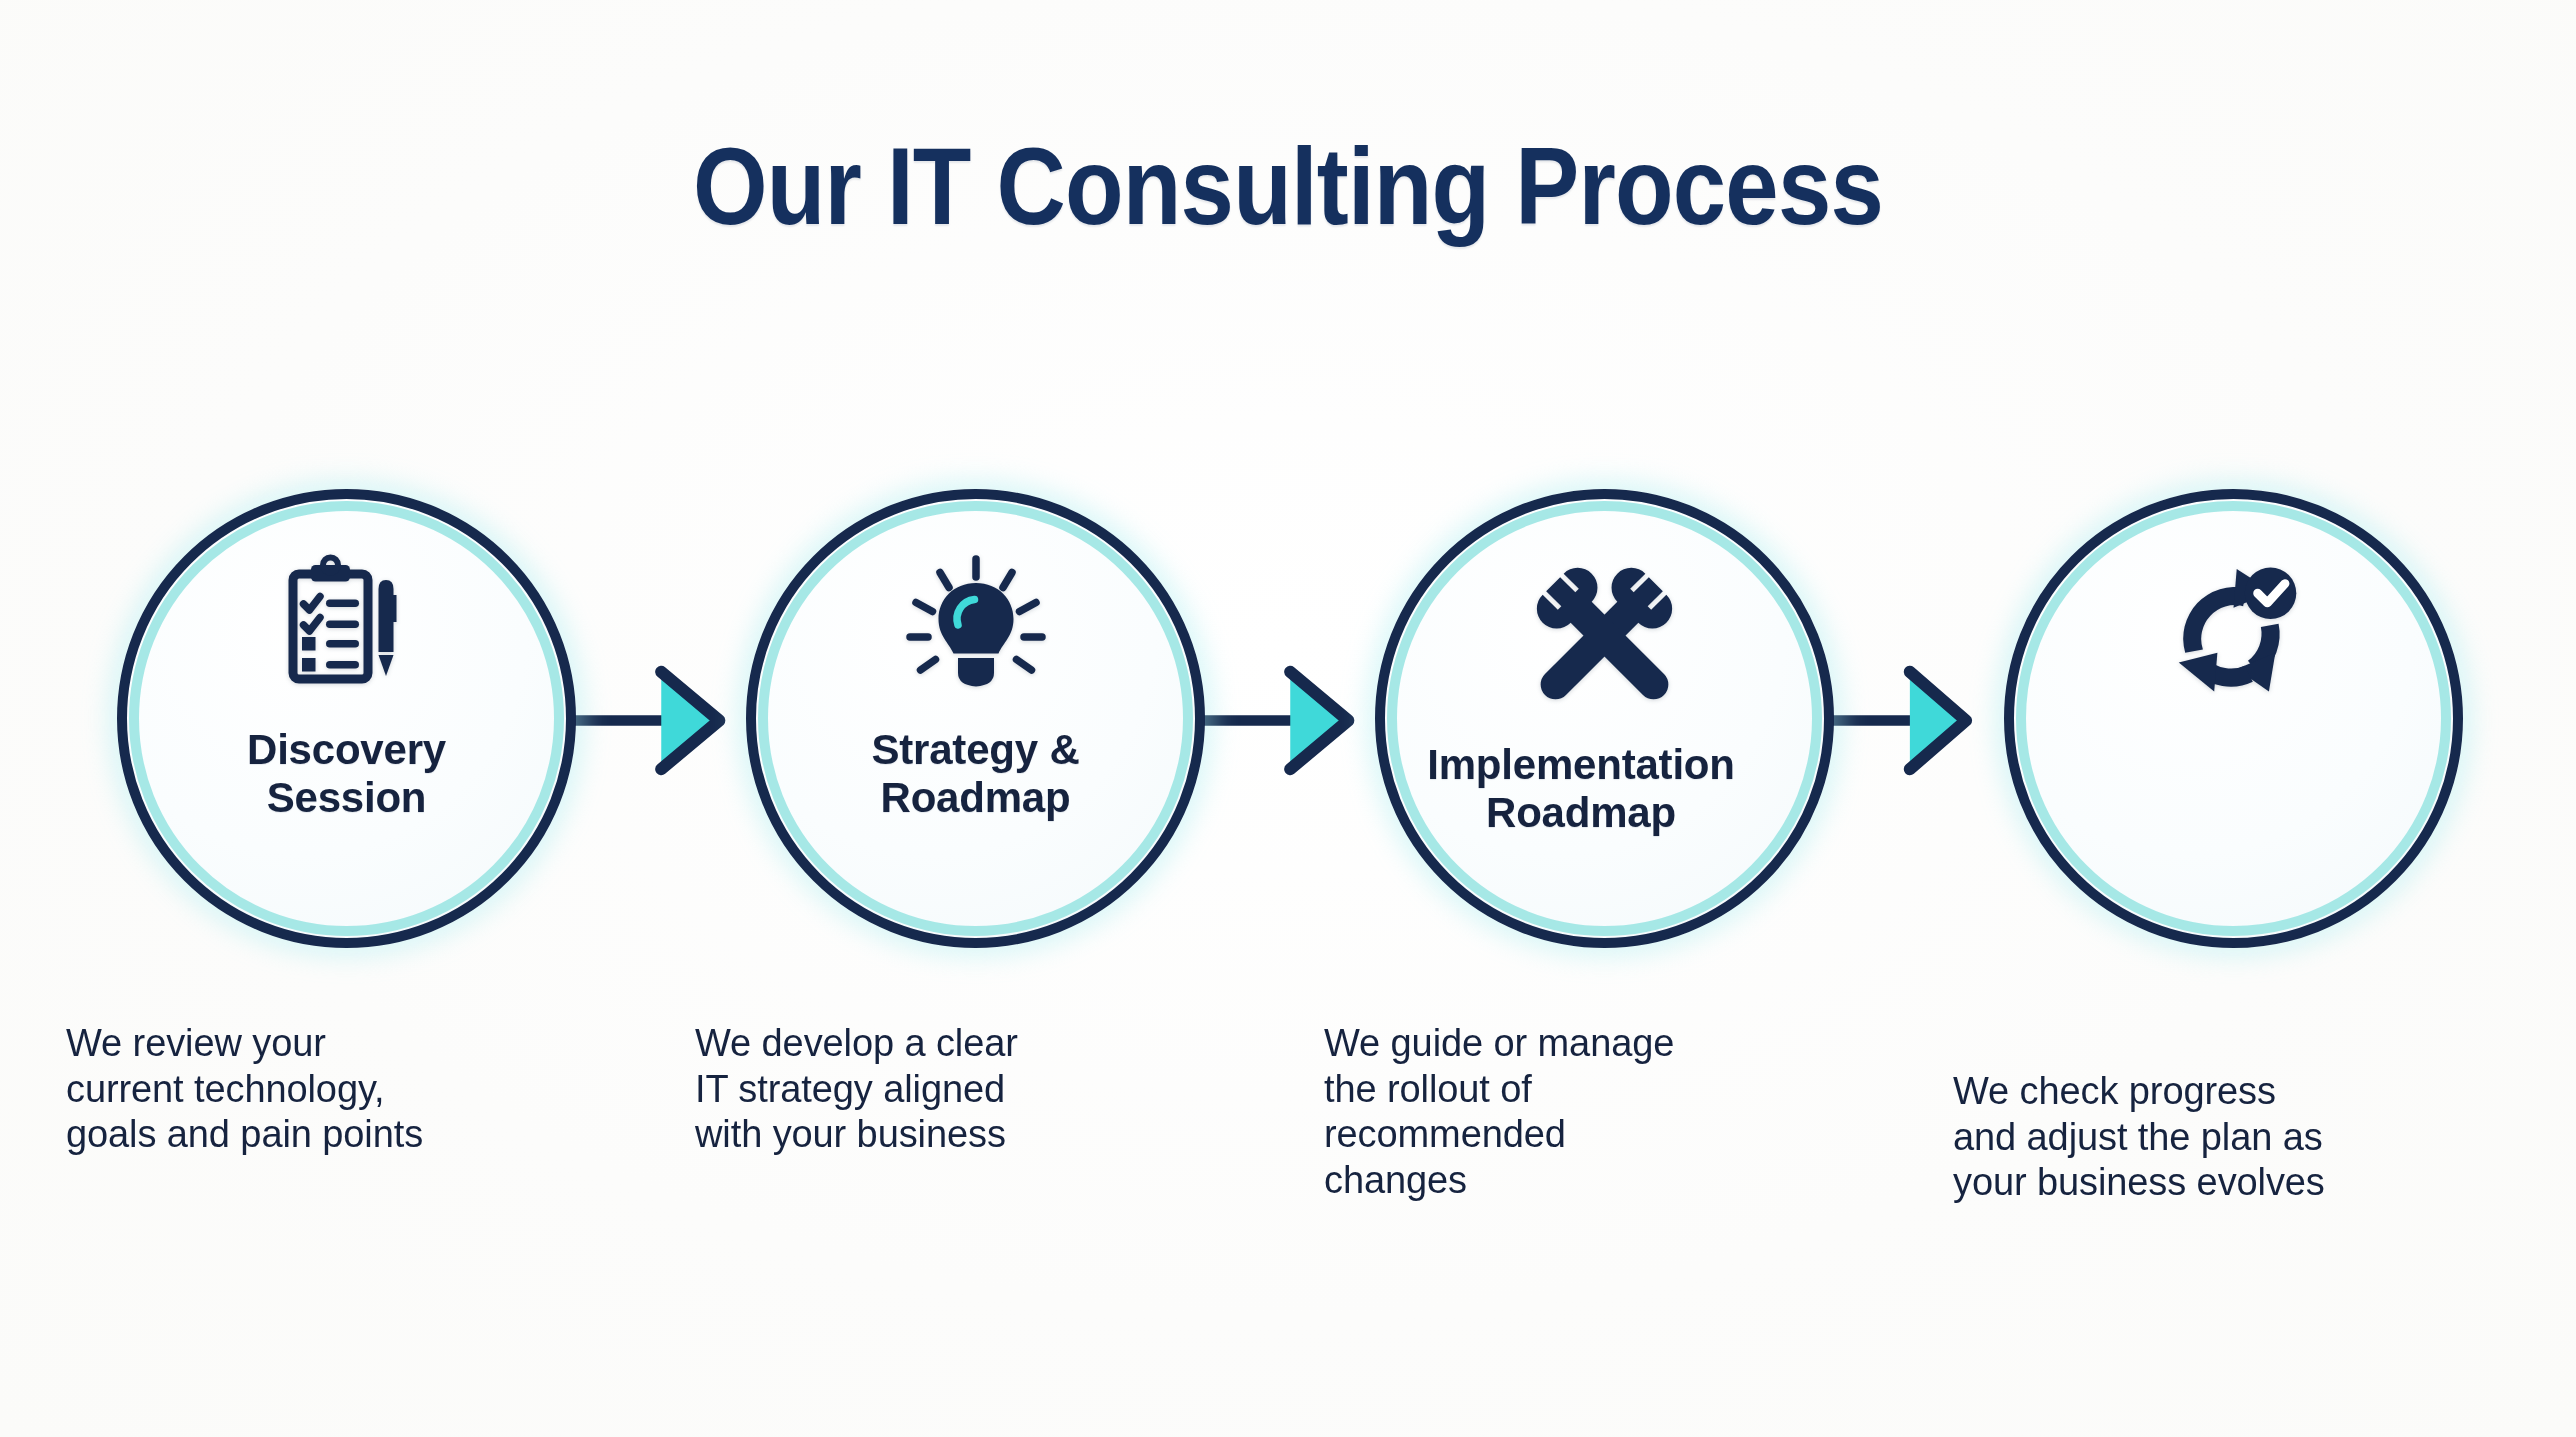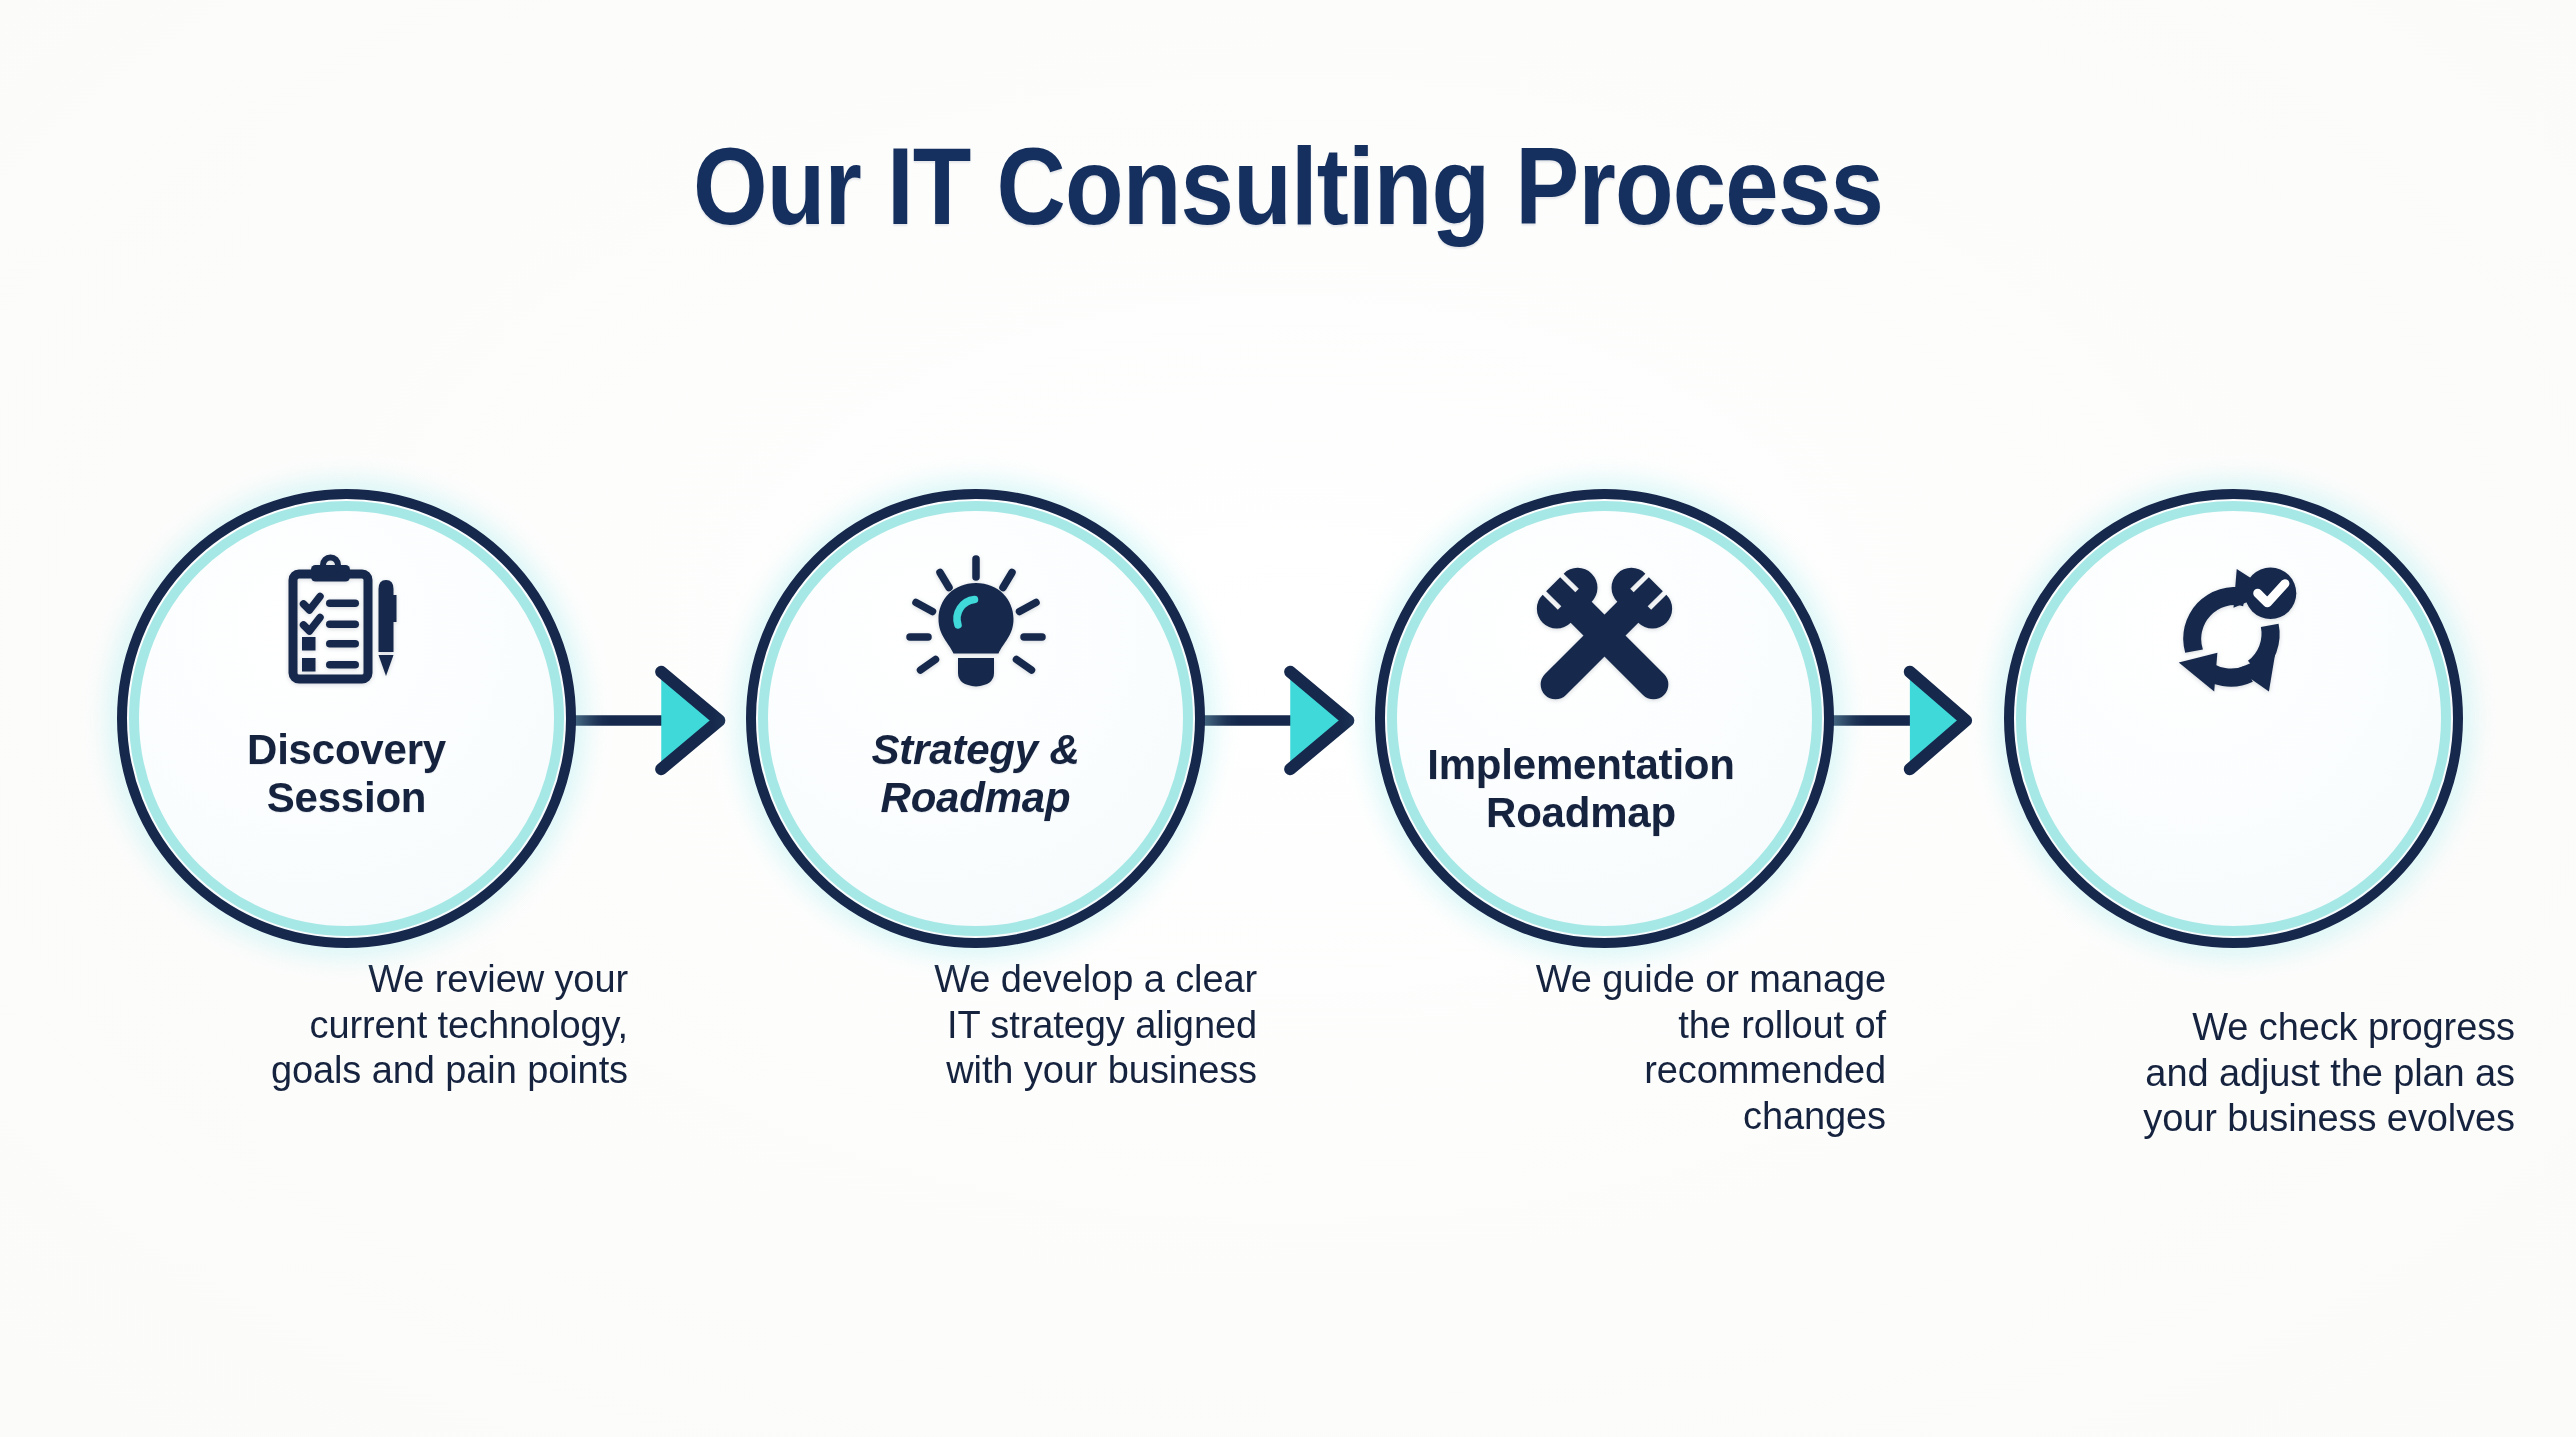--- a/index.html
+++ b/index.html
@@ -52,21 +52,21 @@
     height: 1438px;
   }
 
   .step {
     position: absolute;
     top: 489px;
     width: 459px;
     height: 459px;
   }
   .step-1 { left: 117px; }
-  .step-2 { left: 746px; font-style: italic; }
+  .step-2 { left: 746px; }
   .step-3 { left: 1375px; }
   .step-4 { left: 2004px; }
 
   
   .circle {
     position: absolute;
     inset: 0;
     border-radius: 50%;
     border: 10.3px solid #16294d;
     background:
@@ -116,23 +116,23 @@
     text-shadow: 0 0.9px 0.9px rgba(20,40,80,0.10);
     white-space: pre-line;
     position: relative;
     z-index: 4;
   }
   .step-3 .step-label { width: 524px; margin-left: -47px; }
 
   
   .step-caption {
     position: absolute;
-    top: 957px;
+    top: 1021px;
     width: 562px;
-    text-align: right;
+    text-align: left;
     font-size: 38px;
     line-height: 1.20;
     color: #16233f;
     white-space: pre-line;
     letter-spacing: -0.1px;
   }
   .cap-1 { left: 66px; }
   .cap-2 { left: 695px; }
   .cap-3 { left: 1324px; }
   .cap-4 { left: 1953px; margin-top: 48px; }

